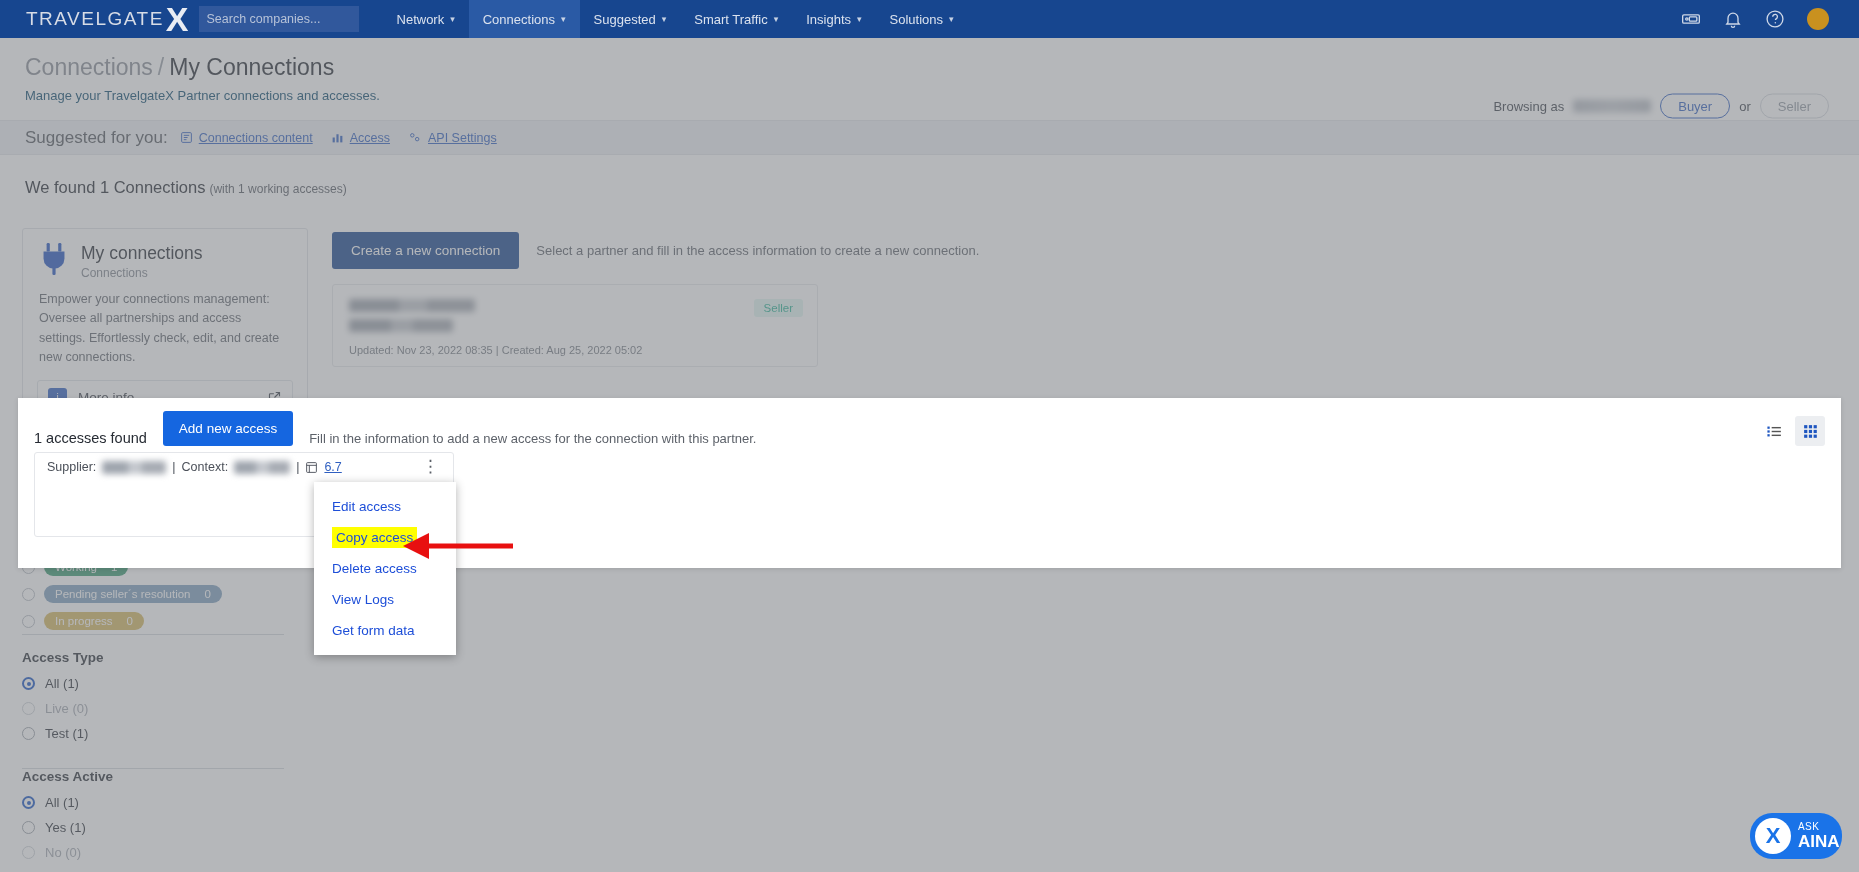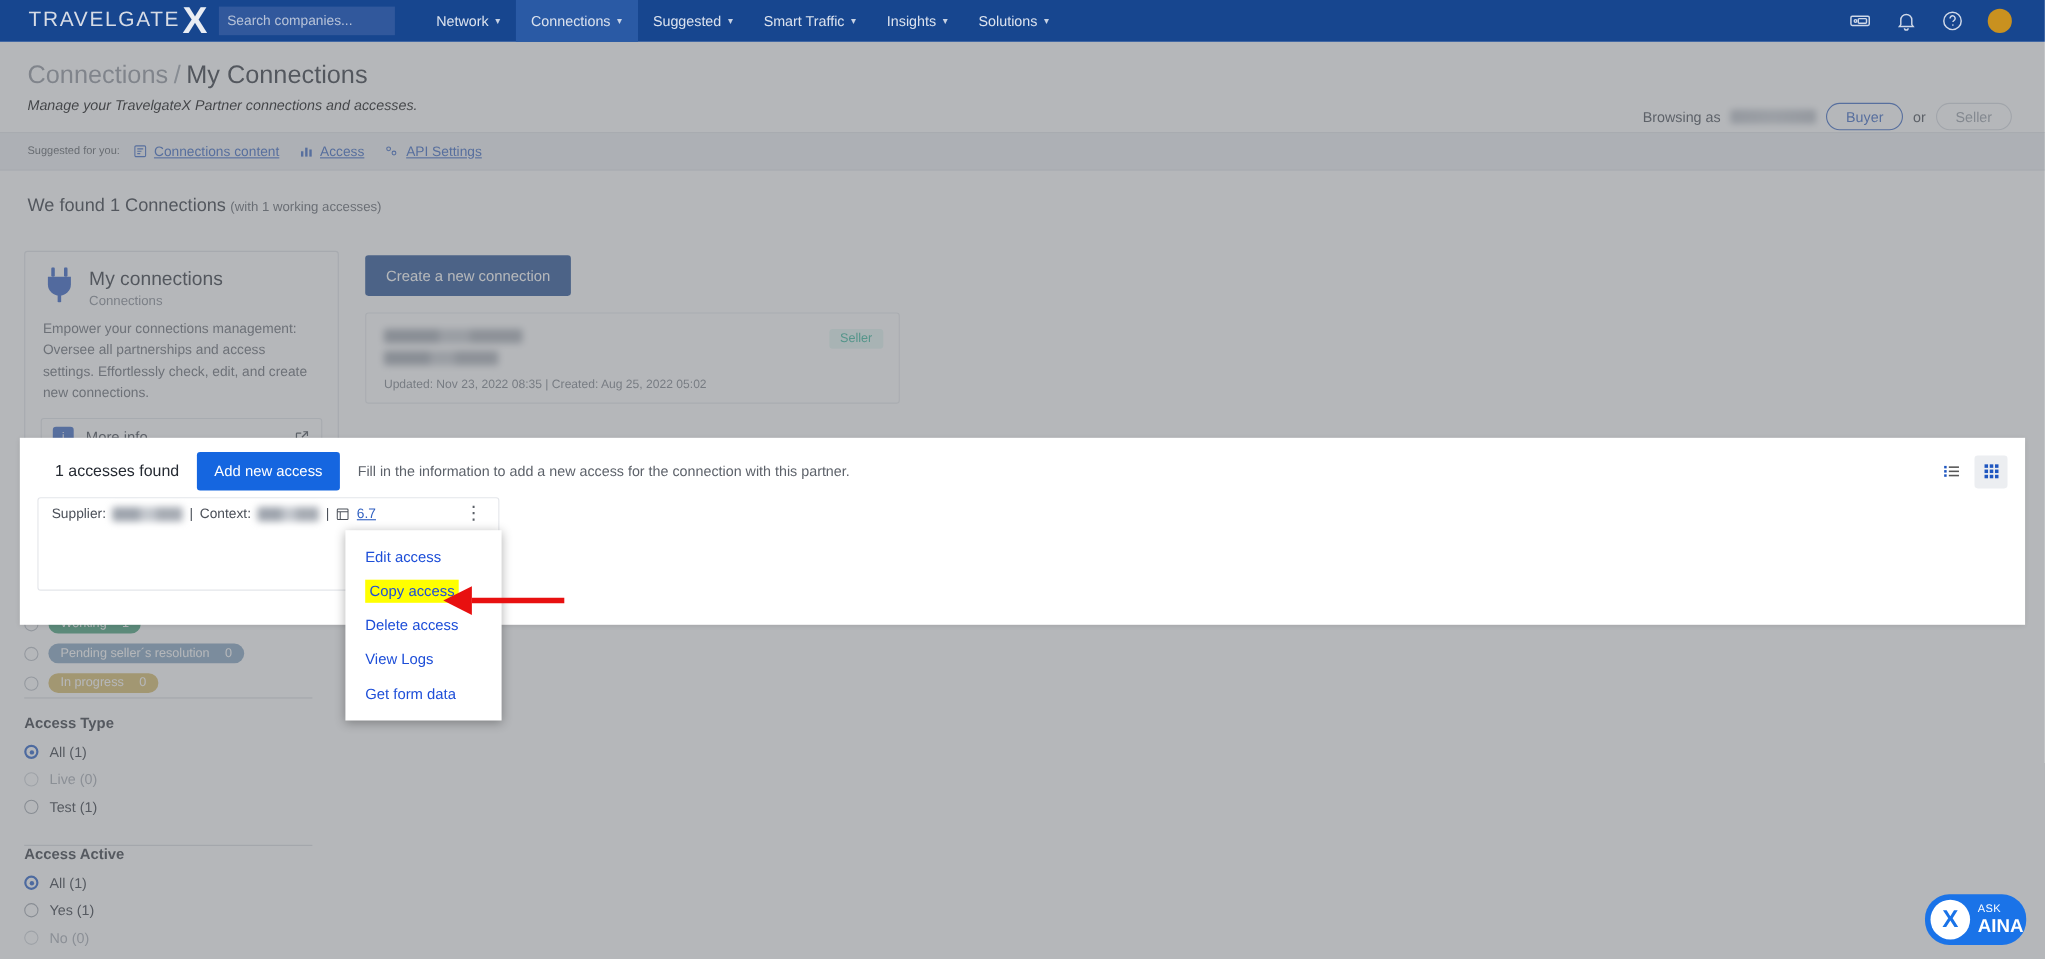--- a/index.html
+++ b/index.html
@@ -53,21 +53,21 @@
   .pagehead {
     position: absolute; left: 0; top: 38px; width: 1859px; height: 82px;
     background: #ffffff;
   }
   .crumb {
     position: absolute; left: 25px; top: 16px; font-size: 23px; color: #8a8f98; font-weight: 400;
   }
   .crumb .sep { color: #9aa0a8; margin: 0 5px; }
   .crumb .cur { color: #262b33; font-weight: 500; }
   .subhead {
-    position: absolute; left: 25px; top: 50px; font-size: 13px; color: #000000; font-style: italic;
+    position: absolute; left: 25px; top: 50px; font-size: 13px; color: #0c4a6e;
   }
   .browsing {
     position: absolute; right: 30px; top: 68px; transform: translateY(-50%);
     display: flex; align-items: center; gap: 9px; font-size: 13px; color: #3c424b;
   }
   .blurred-name {
     display: inline-block; width: 78px; height: 13px; border-radius: 2px;
     background: linear-gradient(90deg,#b7bcc4,#c8ccd2,#b7bcc4);
     filter: blur(3px);
   }
@@ -76,21 +76,21 @@
   }
   .pill.primary { border: 1.5px solid #2f5fc0; color: #2f5fc0; }
   .pill.ghost { border: 1px solid #d3d7dd; color: #9299a2; }
 
   
   .suggest {
     position: absolute; left: 0; top: 120px; width: 1859px; height: 35px;
     background: #eef0f3; display: flex; align-items: center; padding-left: 25px;
     border-top: 1px solid #e2e5e9; border-bottom: 1px solid #e2e5e9;
   }
-  .suggest-label { font-size: 10px; color: #53585f; margin-right: 12px; }
+  .suggest-label { font-size: 17px; color: #53585f; margin-right: 12px; }
   .sug-link {
     display: flex; align-items: center; gap: 6px; margin-right: 18px;
     font-size: 12.5px; color: #2f5fc0; text-decoration: underline;
   }
 
   
   .foundline {
     position: absolute; left: 25px; top: 178px; font-size: 16.5px; color: #262b33;
   }
   .foundline .sub { font-size: 12px; color: #585d65; margin-left: 4px; }
@@ -183,21 +183,21 @@
   .radio-plain {
     width: 13px; height: 13px; border-radius: 50%; border: 1.5px solid #9ca2aa; flex: none;
   }
   .radio-plain.dim { border-color: #cdd1d6; }
 
   
   .modal {
     position: absolute; left: 18px; top: 398px; width: 1823px; height: 170px;
     background: #ffffff; z-index: 50; box-shadow: 0 1px 5px rgba(0,0,0,.12);
   }
-  .modal-head { display: flex; align-items: center; padding: 13px 16px 0 16px; gap: 16px; margin-left: 16px; }
+  .modal-head { display: flex; align-items: flex-end; padding: 13px 16px 0 16px; gap: 16px; }
   .mh-count { font-size: 14.5px; color: #262b33; }
   .btn-add {
     background: #1566e0; color: #fff; border: none; font-size: 13.5px;
     padding: 10px 16px; border-radius: 3px;
   }
   .mh-note { font-size: 13px; color: #5d626a; }
   .view-toggle { margin-left: auto; display: flex; align-items: center; gap: 6px; }
   .vt-btn { width: 30px; height: 30px; display: flex; align-items: center; justify-content: center; border-radius: 3px; }
   .vt-btn.sel { background: #eceef1; }
 
@@ -368,20 +368,21 @@
       <svg class="ext-icon" viewBox="0 0 24 24" fill="none" stroke="#3b4049" stroke-width="1.8">
         <path d="M14 4h6v6"></path>
           <path d="M20 4l-8 8"></path>
           <path d="M18 13v6a1 1 0 01-1 1H5a1 1 0 01-1-1V7a1 1 0 011-1h6"></path>
       </svg>
     </div>
   </div>
 
   <div class="createrow">
     <button class="btn-create">Create a new connection</button>
+    <span class="create-note">Select a partner and fill in the access information to create a new connection.</span>
   </div>
 
   <div class="partner-card">
     <div class="pc-top">
       <div class="blur-line l1"></div>
       <div class="blur-line l2"></div>
       <span class="seller-tag">Seller</span>
       <div class="pc-meta">Updated: Nov 23, 2022 08:35  |  Created: Aug 25, 2022 05:02</div>
     </div>
   </div>

